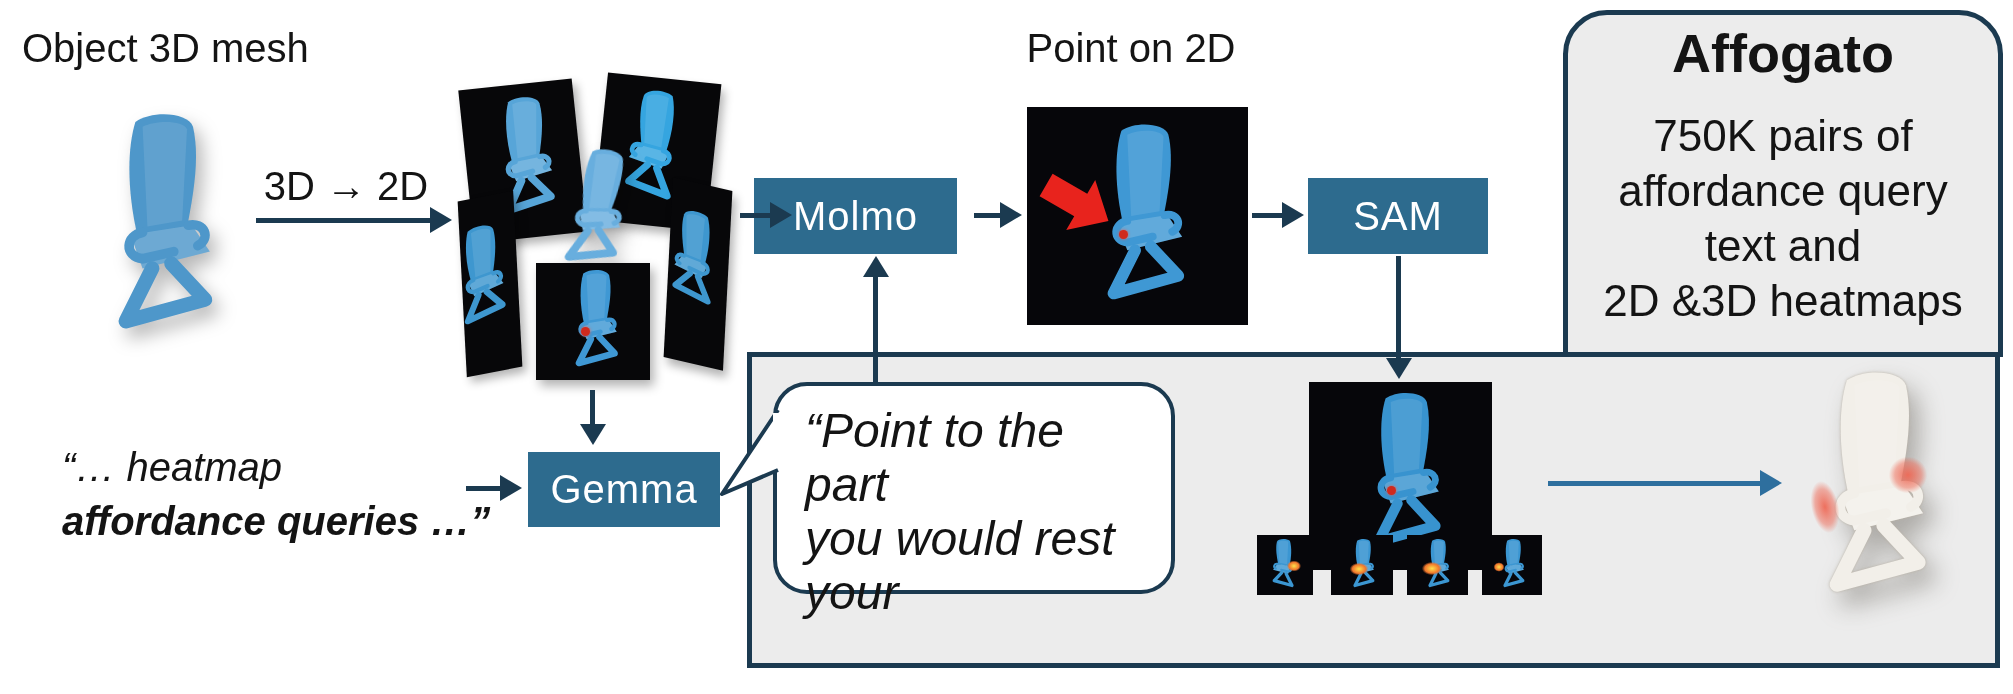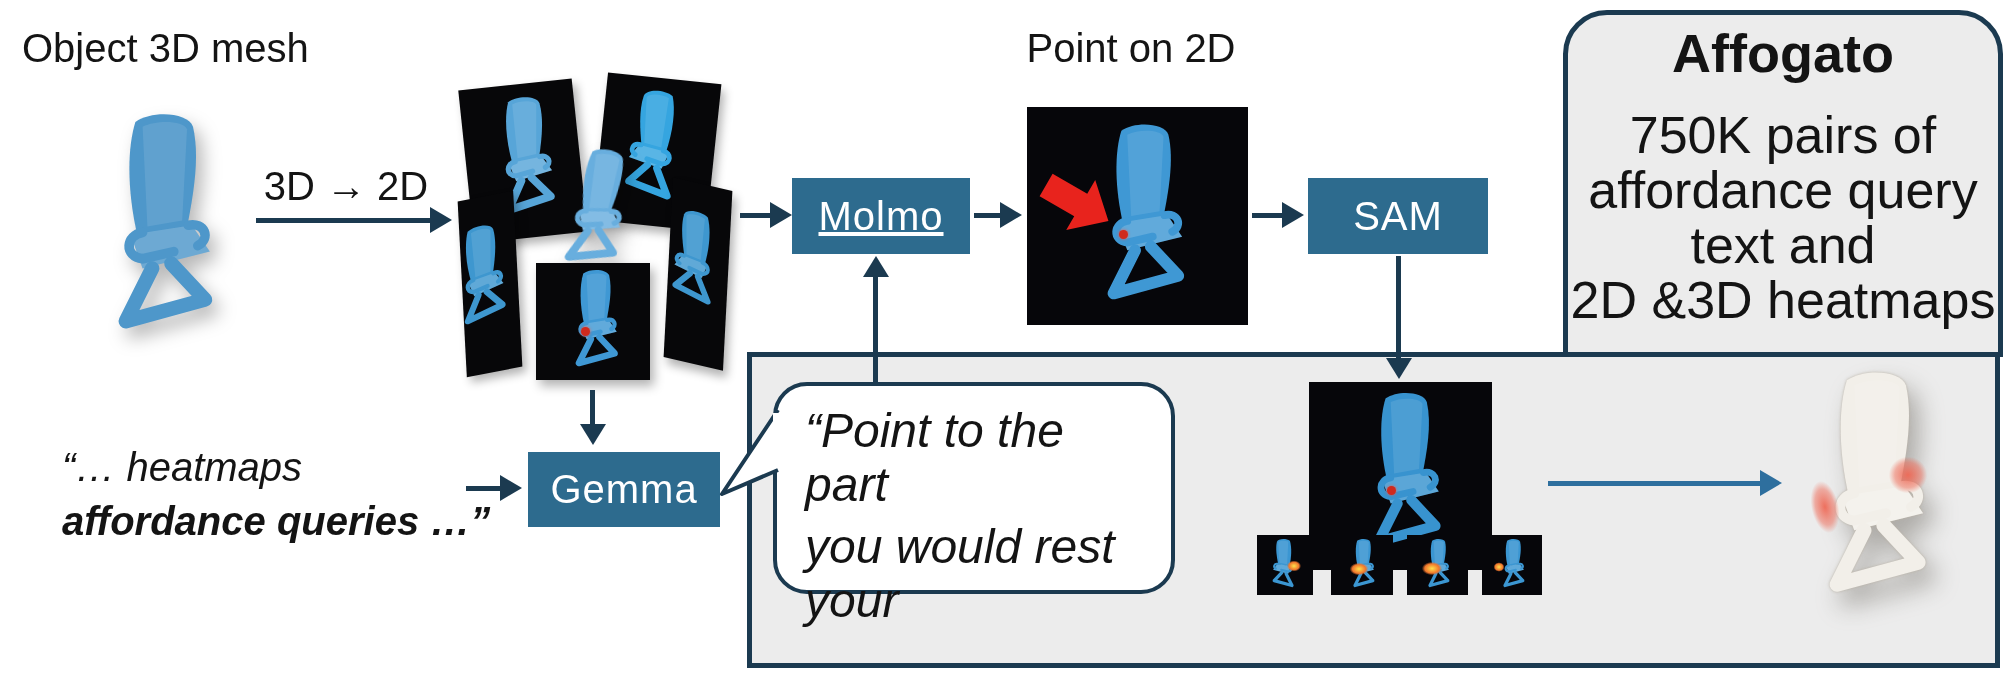--- a/index.html
+++ b/index.html
@@ -26,21 +26,21 @@
   .gray-box{
     position:absolute;left:747px;top:352px;width:1253px;height:316px;
     background:var(--panel);border:5px solid var(--navy);box-sizing:border-box;z-index:1;
   }
   .affogato-box{
     position:absolute;left:1563px;top:10px;width:440px;height:347px;
     background:var(--panel);border:5px solid var(--navy);box-sizing:border-box;
     border-radius:44px 44px 0 0;z-index:2;
   }
   .affogato-title{position:absolute;left:1575px;top:22px;width:416px;text-align:center;font-size:54px;font-weight:bold;z-index:3;}
-  .affogato-body{position:absolute;left:1570px;top:108px;width:426px;text-align:center;font-size:52px;line-height:55px;z-index:3;}
+  .affogato-body{position:absolute;left:1570px;top:108px;width:426px;text-align:center;font-size:44px;line-height:55px;z-index:3;}
   .affogato-body span{display:block;}
   
   .hline{position:absolute;height:5px;background:var(--navy);z-index:5;}
   .vline{position:absolute;width:5px;background:var(--navy);z-index:5;}
   .head-r{position:absolute;width:0;height:0;border-top:13px solid transparent;border-bottom:13px solid transparent;border-left:22px solid var(--navy);z-index:5;}
   .head-d{position:absolute;width:0;height:0;border-left:13px solid transparent;border-right:13px solid transparent;border-top:21px solid var(--navy);z-index:5;}
   .head-u{position:absolute;width:0;height:0;border-left:13px solid transparent;border-right:13px solid transparent;border-bottom:21px solid var(--navy);z-index:5;}
   .steel{background:var(--steel);}
   .head-r.steel{background:none;border-left-color:var(--steel);}
   
@@ -127,21 +127,21 @@
   <div class="panel" style="left:536px;top:263px;width:114px;height:117px;z-index:4;">
     <svg class="chair" style="left:19px;top:5px;width:76px;height:108px;color:#3f98d4;" viewBox="0 0 120 200">
         <use href="#chair34"></use>
       </svg>
     <div class="dot" style="left:45px;top:64px;"></div>
   </div>
 
   <div class="hline" style="left:740px;top:213px;width:32px;"></div>
   <div class="head-r" style="left:770px;top:202px;"></div>
 
-  <div class="pipe-box" style="left:792px;top:178px;width:178px;height:76px;text-decoration:underline;">Molmo</div>
+  <div class="pipe-box" style="left:754px;top:178px;width:203px;height:76px;">Molmo</div>
 
   <div class="hline" style="left:974px;top:213px;width:28px;"></div>
   <div class="head-r" style="left:1000px;top:202px;"></div>
 
   <div class="img-black" style="left:1027px;top:107px;width:221px;height:218px;">
     <svg class="chair" style="left:42px;top:14px;width:140px;height:196px;color:#3f98d4;" viewBox="0 0 120 200">
         <use href="#chair34"></use>
       </svg>
     <svg class="abs" style="left:10px;top:62px;width:84px;height:70px;z-index:6;" viewBox="0 0 84 70">
       <g transform="rotate(30 42 35)">
@@ -159,37 +159,37 @@
   <div class="vline" style="left:1396px;top:256px;height:102px;"></div>
   <div class="head-d" style="left:1386px;top:358px;"></div>
 
   <div class="head-u" style="left:863px;top:256px;"></div>
   <div class="vline" style="left:873px;top:274px;height:108px;"></div>
 
   <div class="vline" style="left:590px;top:390px;height:34px;"></div>
   <div class="head-d" style="left:580px;top:424px;"></div>
 
   <div class="quote">
-    <span style="display:block;">“… heatmaps</span>
+    <span style="display:block;">“… heatmap</span>
     <span style="display:block;font-weight:bold;">affordance queries …”</span>
   </div>
 
   <div class="hline" style="left:466px;top:486px;width:36px;"></div>
   <div class="head-r" style="left:500px;top:475px;"></div>
 
   <div class="pipe-box" style="left:528px;top:452px;width:192px;height:75px;">Gemma</div>
 
   <div class="bubble"></div>
   <svg class="tail" width="64" height="96" viewBox="0 0 64 96">
     <path d="M62 6 L6 90 L62 66" fill="#ffffff" stroke="#1b3a50" stroke-width="4" stroke-linejoin="round"></path>
     <rect x="57" y="9" width="10" height="54" fill="#ffffff"></rect>
   </svg>
   <div class="bubble-text">
     <span style="display:block;">“Point to the part</span>
-    <span style="display:block;margin-top:8px;">you would rest your</span>
+    <span style="display:block;">you would rest your</span>
   </div>
 
   <div class="lbl" style="left:760px;top:616px;width:440px;">Affordance text query</div>
   <div class="lbl" style="left:1294px;top:616px;width:220px;">2D heatmap</div>
   <div class="lbl" style="left:1736px;top:616px;width:250px;">3D heatmap</div>
 
   <div class="img-black" style="left:1309px;top:382px;width:183px;height:188px;">
     <svg class="chair" style="left:32px;top:8px;width:120px;height:172px;color:#3893cf;" viewBox="0 0 120 200">
         <use href="#chair34"></use>
       </svg>

